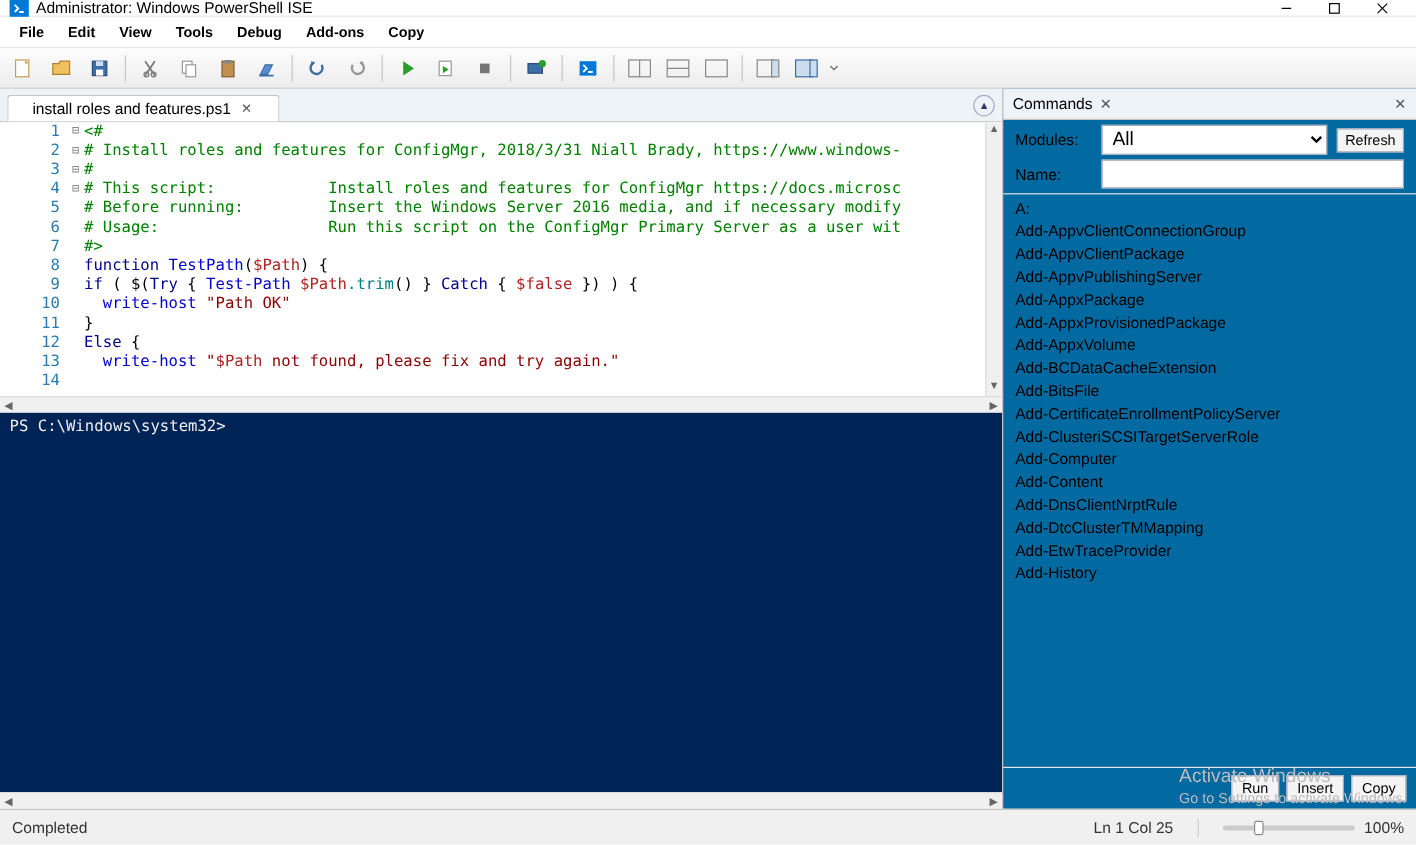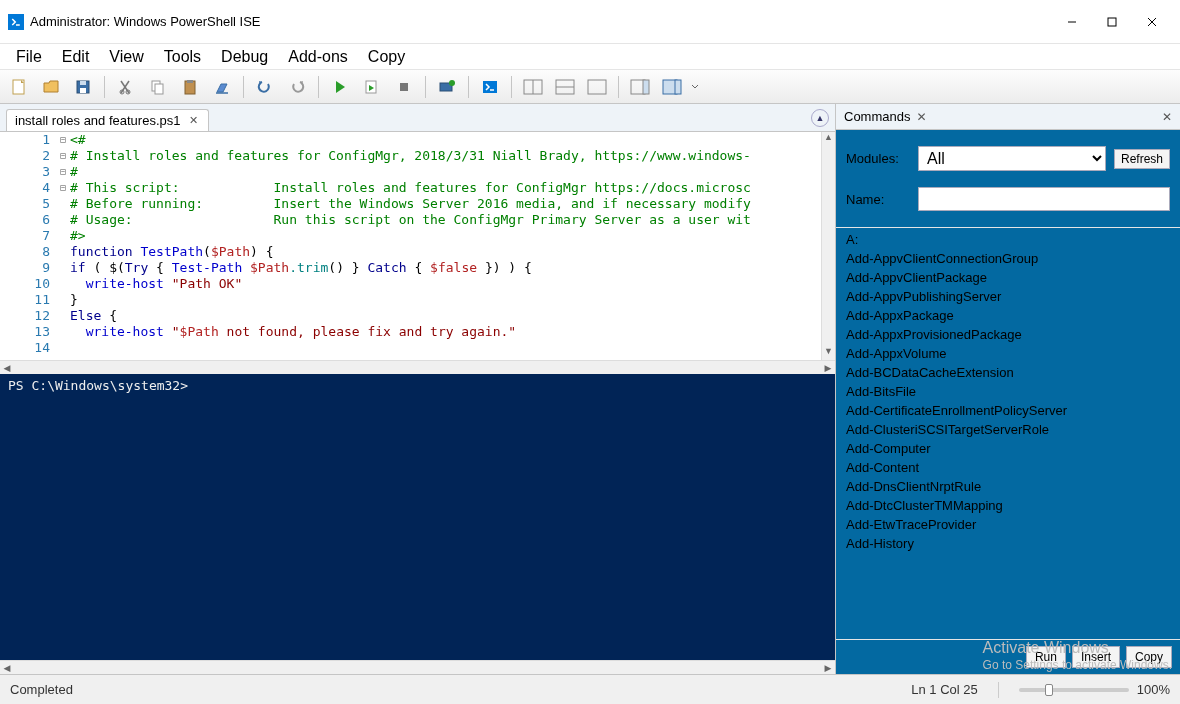--- a/index.html
+++ b/index.html
@@ -1,31 +1,31 @@
 <!DOCTYPE html>
 <html><head>
 <meta charset="utf-8">
 <style>
 * { box-sizing: border-box; margin: 0; padding: 0; }
 body { font-family: "Segoe UI", Tahoma, sans-serif; font-size: 13px; background: #fff; color: #000; width: 1180px; height: 704px; overflow: hidden; display: flex; flex-direction: column; }
-.titlebar { height: 44px; display: flex; align-items: center; padding: 0 8px; background: #fff; border-bottom: 1px solid #e5e5e5; }
+.titlebar { height: 14px; display: flex; align-items: center; padding: 0 8px; background: #fff; border-bottom: 1px solid #e5e5e5; }
 .titlebar-icon { width: 16px; height: 16px; background: #0078d7; margin-right: 6px; display: flex; align-items: center; justify-content: center; }
 .titlebar-icon svg { width: 12px; height: 12px; }
 .titlebar-title { flex: 1; font-size: 13px; }
 .win-controls { display: flex; }
 .win-btn { width: 40px; height: 28px; display: flex; align-items: center; justify-content: center; font-family: "Segoe MDL2 Assets", sans-serif; font-size: 11px; }
 .menubar { height: 26px; display: flex; align-items: center; padding: 0 6px; background: #fff; border-bottom: 1px solid #e5e5e5; }
-.menu-item { padding: 3px 10px; font-size: 16px; }
+.menu-item { padding: 3px 10px; font-size: 12px; font-weight: bold; }
 .toolbar { height: 34px; display: flex; align-items: center; padding: 2px 4px; background: linear-gradient(#fdfdfd,#ececec); border-bottom: 1px solid #c5c5c5; gap: 2px; }
 .tb-btn { width: 30px; height: 28px; display: flex; align-items: center; justify-content: center; border-radius: 2px; }
 .tb-sep { width: 1px; height: 22px; background: #c5c5c5; margin: 0 4px; }
 .main { flex: 1; display: flex; min-height: 0; }
 .left { flex: 1; display: flex; flex-direction: column; min-width: 0; border-right: 1px solid #c5c5c5; }
 .tabs { height: 28px; background: #eef3f8; display: flex; align-items: end; padding: 0 6px; border-bottom: 1px solid #c5c5c5; }
-.tab { background: #fff; border: 1px solid #c5c5c5; border-bottom: none; border-radius: 3px 3px 0 0; padding: 3px 8px; display: flex; align-items: center; gap: 6px; font-size: 13px; justify-content: flex-end; }
+.tab { background: #fff; border: 1px solid #c5c5c5; border-bottom: none; border-radius: 3px 3px 0 0; padding: 3px 20px; display: flex; align-items: center; gap: 6px; font-size: 13px; justify-content: flex-end; }
 .tab-close { font-size: 11px; color: #555; width: 14px; height: 14px; display: flex; align-items: center; justify-content: center; }
 .tabs-spacer { flex: 1; }
 .tabs-collapse { width: 18px; height: 18px; border: 1px solid #aac; border-radius: 50%; display: flex; align-items: center; justify-content: center; font-size: 9px; color: #336; margin-bottom: 4px; }
 .editor-wrap { position: relative; flex: 0 0 228px; min-height: 0; display: flex; overflow: hidden; background: #fff; }
 .gutter { width: 56px; background: #fff; text-align: right; padding-right: 6px; font-family: Consolas, monospace; font-size: 13px; color: #2a7ab0; line-height: 16px; }
 .fold-col { width: 14px; font-family: Consolas, monospace; font-size: 10px; color: #888; line-height: 16px; text-align: center; }
 .code { flex: 1; font-family: Consolas, monospace; font-size: 13px; line-height: 16px; white-space: pre; overflow: hidden; color: #000; }
 .c-comment { color: #008000; }
 .c-kw { color: #00008b; }
 .c-func { color: #0000cd; }
@@ -34,21 +34,21 @@
 .c-type { color: teal; }
 .hscroll { height: 14px; background: #f0f0f0; border-top: 1px solid #ddd; display:flex; align-items:center; }
 .hscroll .arrow { width:14px; text-align:center; font-size:9px; color:#666; }
 .vscroll { width: 14px; background: #f0f0f0; border-left: 1px solid #ddd; display:flex; flex-direction:column; }
 .vscroll .arrow { height:14px; text-align:center; font-size:9px; color:#666; }
 .console { flex: 1; background: #012456; color: #eee; font-family: Consolas, monospace; font-size: 13px; padding: 4px 8px; overflow: auto; min-height: 0; position: relative; }
 .right { width: 344px; display: flex; flex-direction: column; background: #0369a1; }
 .panel-title { height: 26px; display: flex; align-items: center; padding: 0 8px; background: #eef3f8; border-bottom: 1px solid #c5c5c5; justify-content: space-between; }
 .panel-title-left { display:flex; align-items:center; gap:6px; }
 .panel-x { font-size: 12px; color: #555; }
-.filters { padding: 16px 10px; display: grid; grid-template-columns: 64px 1fr auto; gap: 16px 8px; align-items: center; border-bottom: 1px solid #e5e5e5; }
+.filters { padding: 4px 10px; display: grid; grid-template-columns: 64px 1fr auto; gap: 4px 8px; align-items: center; border-bottom: 1px solid #e5e5e5; }
 .filters label { font-size: 13px; }
 .filters select, .filters input { width: 100%; font-size: 16px; padding: 2px 4px; border: 1px solid #aab; background:#fff; }
 .filters .refresh { font-size:12px; padding: 2px 6px; border:1px solid #aab; background:#f4f4f4; }
 .cmd-list { flex: 1; overflow-y: auto; padding: 2px 0; font-size: 13px; position:relative; }
 .cmd-item { padding: 2px 10px; white-space: nowrap; }
 .bottom-btns { padding: 6px 8px; display: flex; justify-content: flex-end; gap: 6px; border-top: 1px solid #e5e5e5; position:relative; }
 .bottom-btns button { font-size:12px; padding:3px 8px; border:1px solid #aab; background:#f4f4f4; }
 .watermark { position: absolute; right: 8px; bottom: 2px; color: #bcbcbc; font-size: 16px; pointer-events: none; text-align:left; line-height:1.2; }
 .watermark small { font-size:12px; display:block; }
 .statusbar { height: 30px; background: #f0f0f0; border-top: 1px solid #c5c5c5; display: flex; align-items: center; padding: 0 10px; font-size: 13px; color: #333; }

